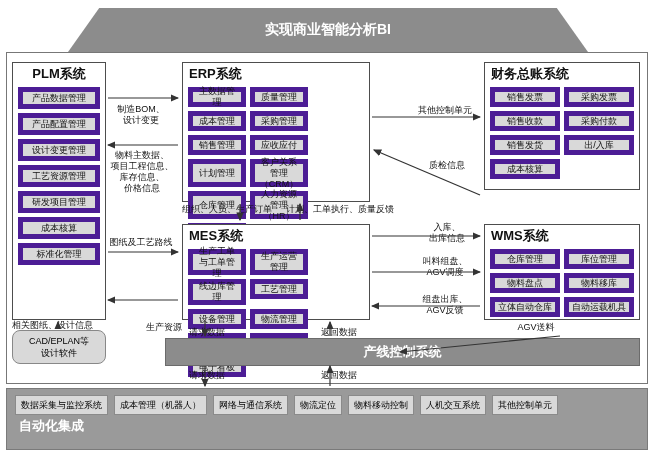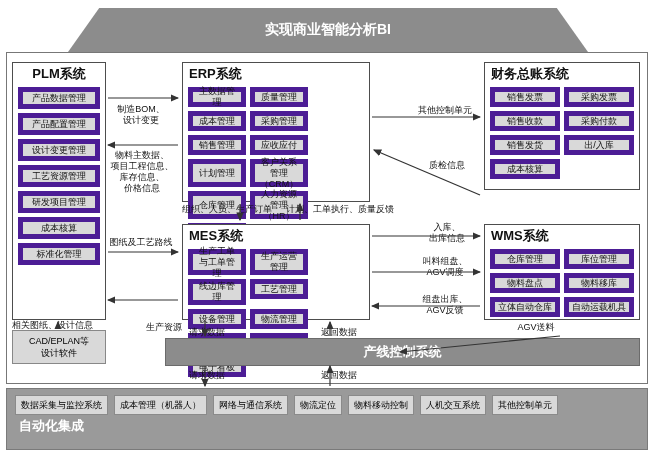--- a/index.html
+++ b/index.html
@@ -149,21 +149,21 @@
     <div class="cellgrid">
       <div class="cell">仓库管理</div>
       <div class="cell">库位管理</div>
       <div class="cell">物料盘点</div>
       <div class="cell">物料移库</div>
       <div class="cell">立体自动仓库</div>
       <div class="cell">自动运载机具</div>
     </div>
   </div>
 
-  <div class="abs" id="cad" style="white-space:pre-line;">CAD/EPLAN等
+  <div class="abs" id="cad" style="white-space:pre-line;border-radius:8px;">CAD/EPLAN等
 设计软件</div>
 
   <div class="abs" id="pcs">产线控制系统</div>
 
   <div class="abs" id="auto">
     <div class="row">
       <div class="acell">数据采集与监控系统</div>
       <div class="acell">成本管理（机器人）</div>
       <div class="acell">网络与通信系统</div>
       <div class="acell">物流定位</div>

